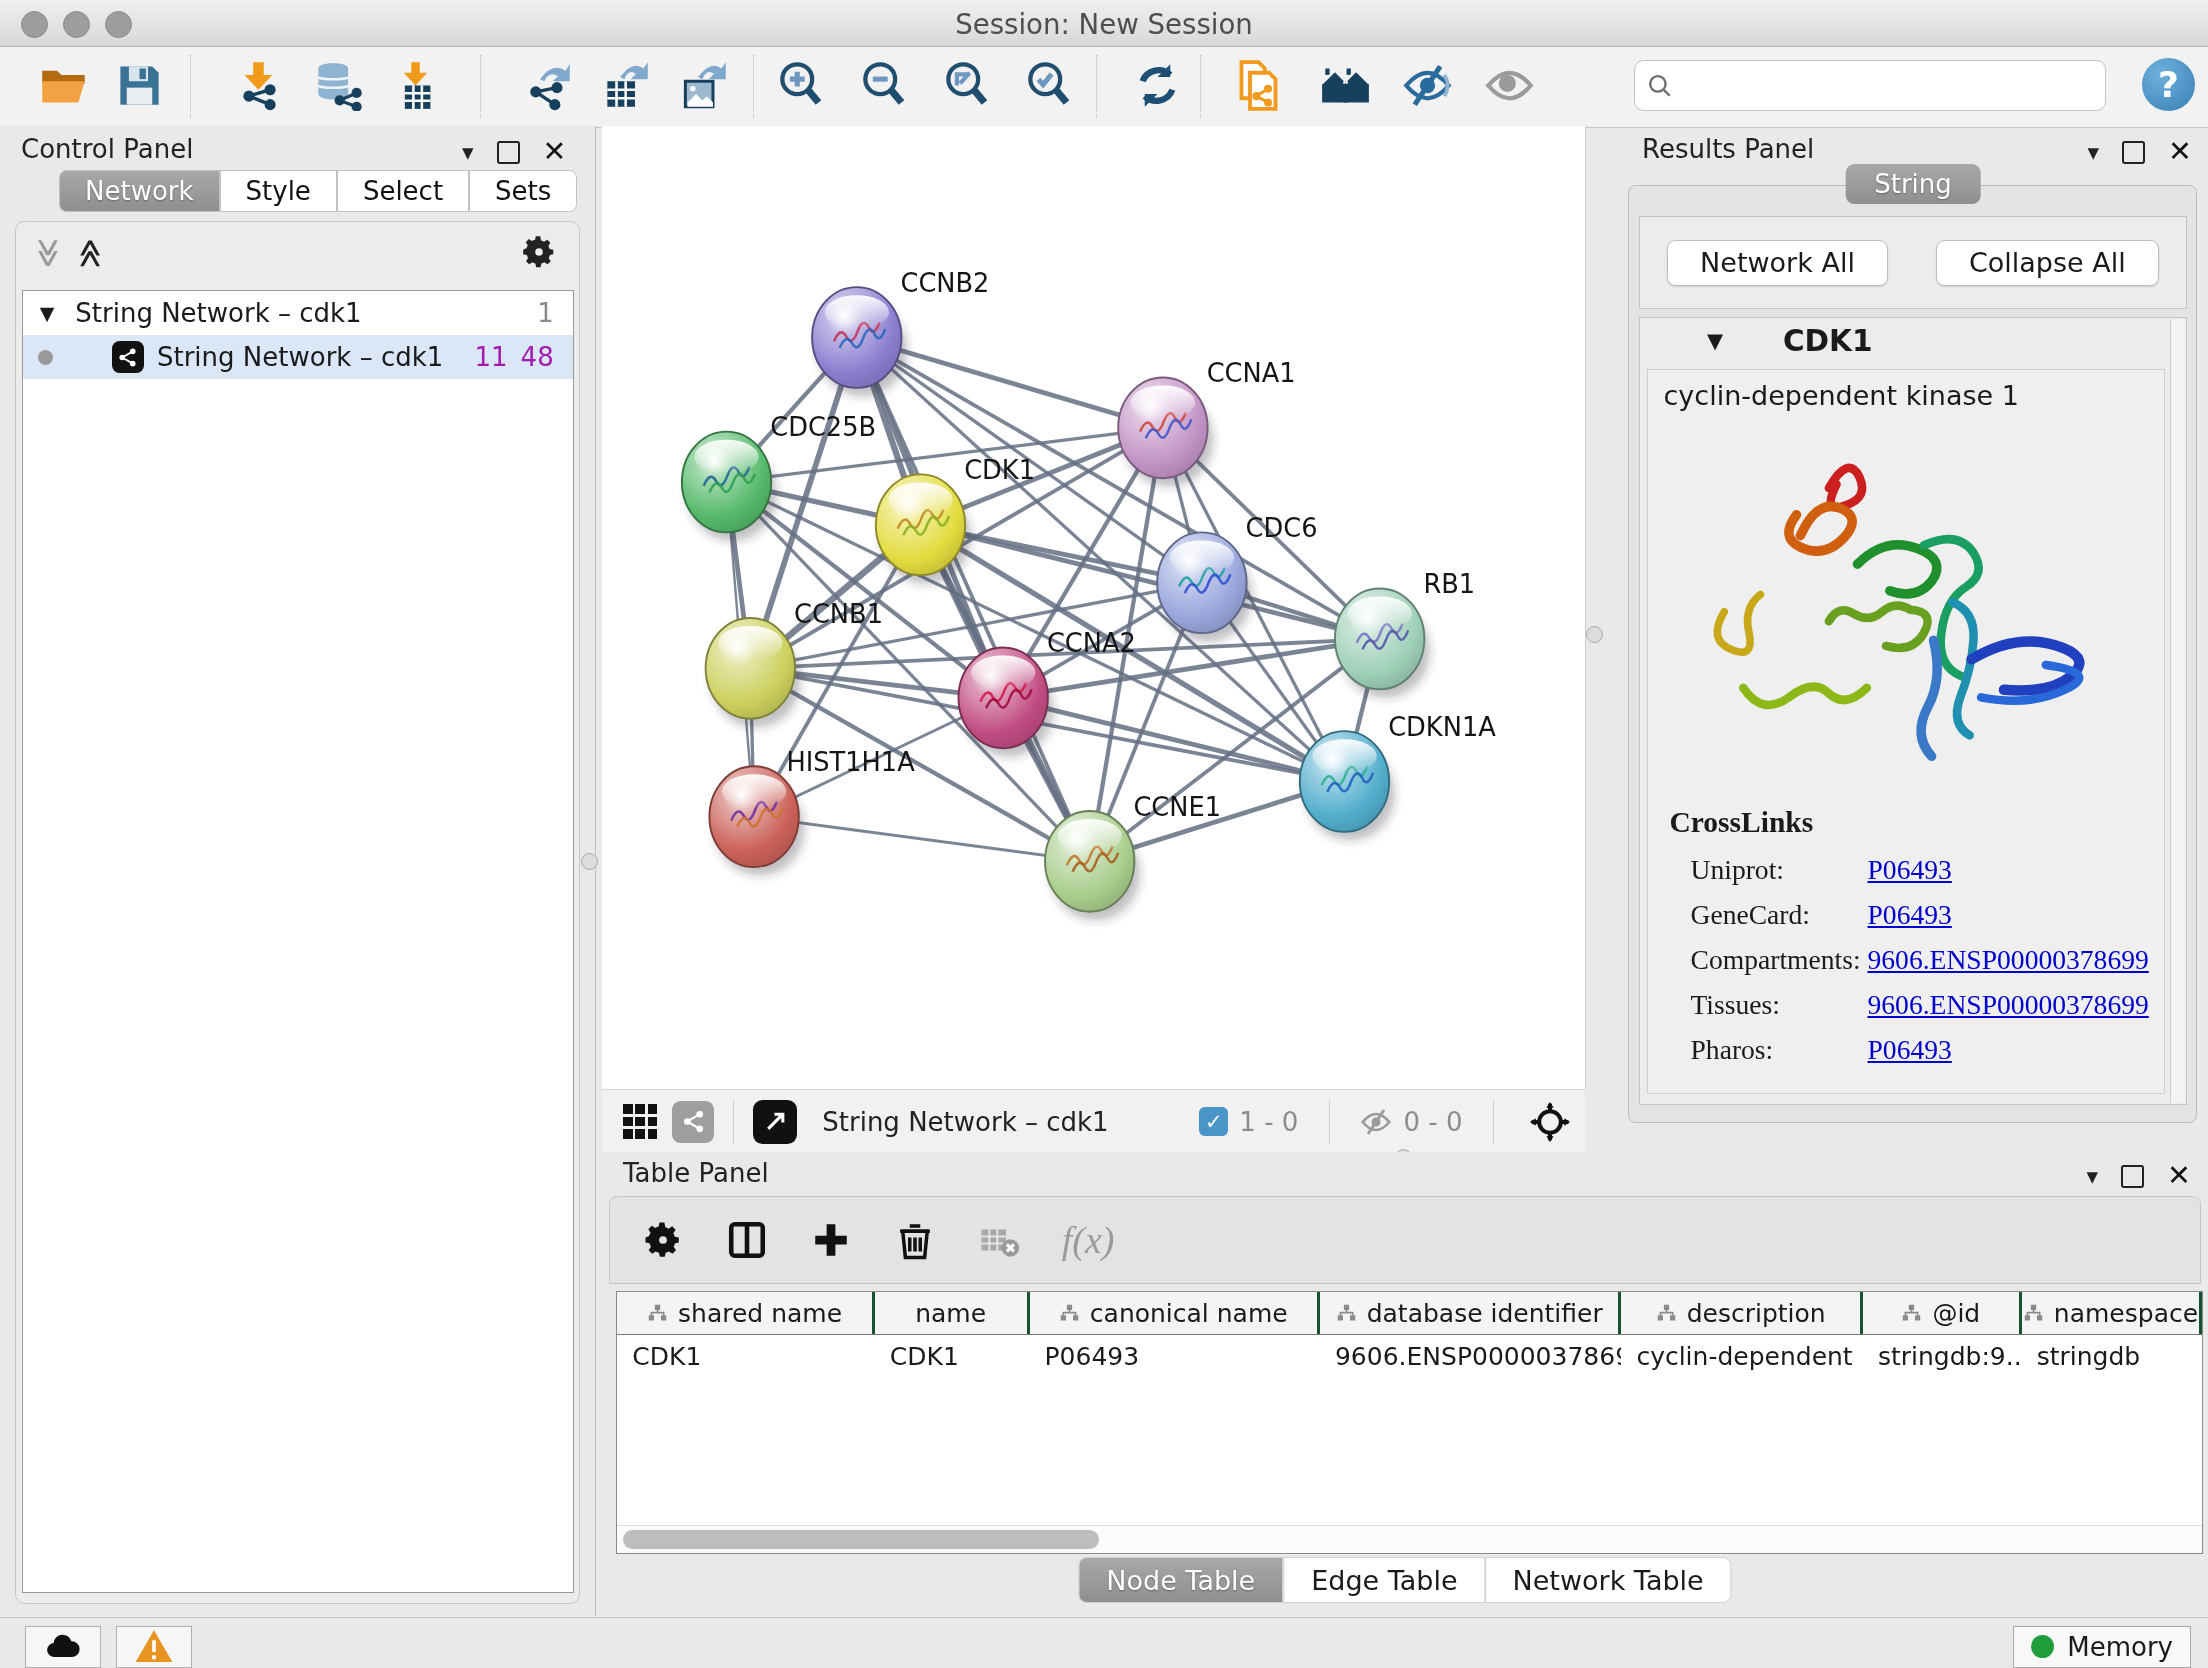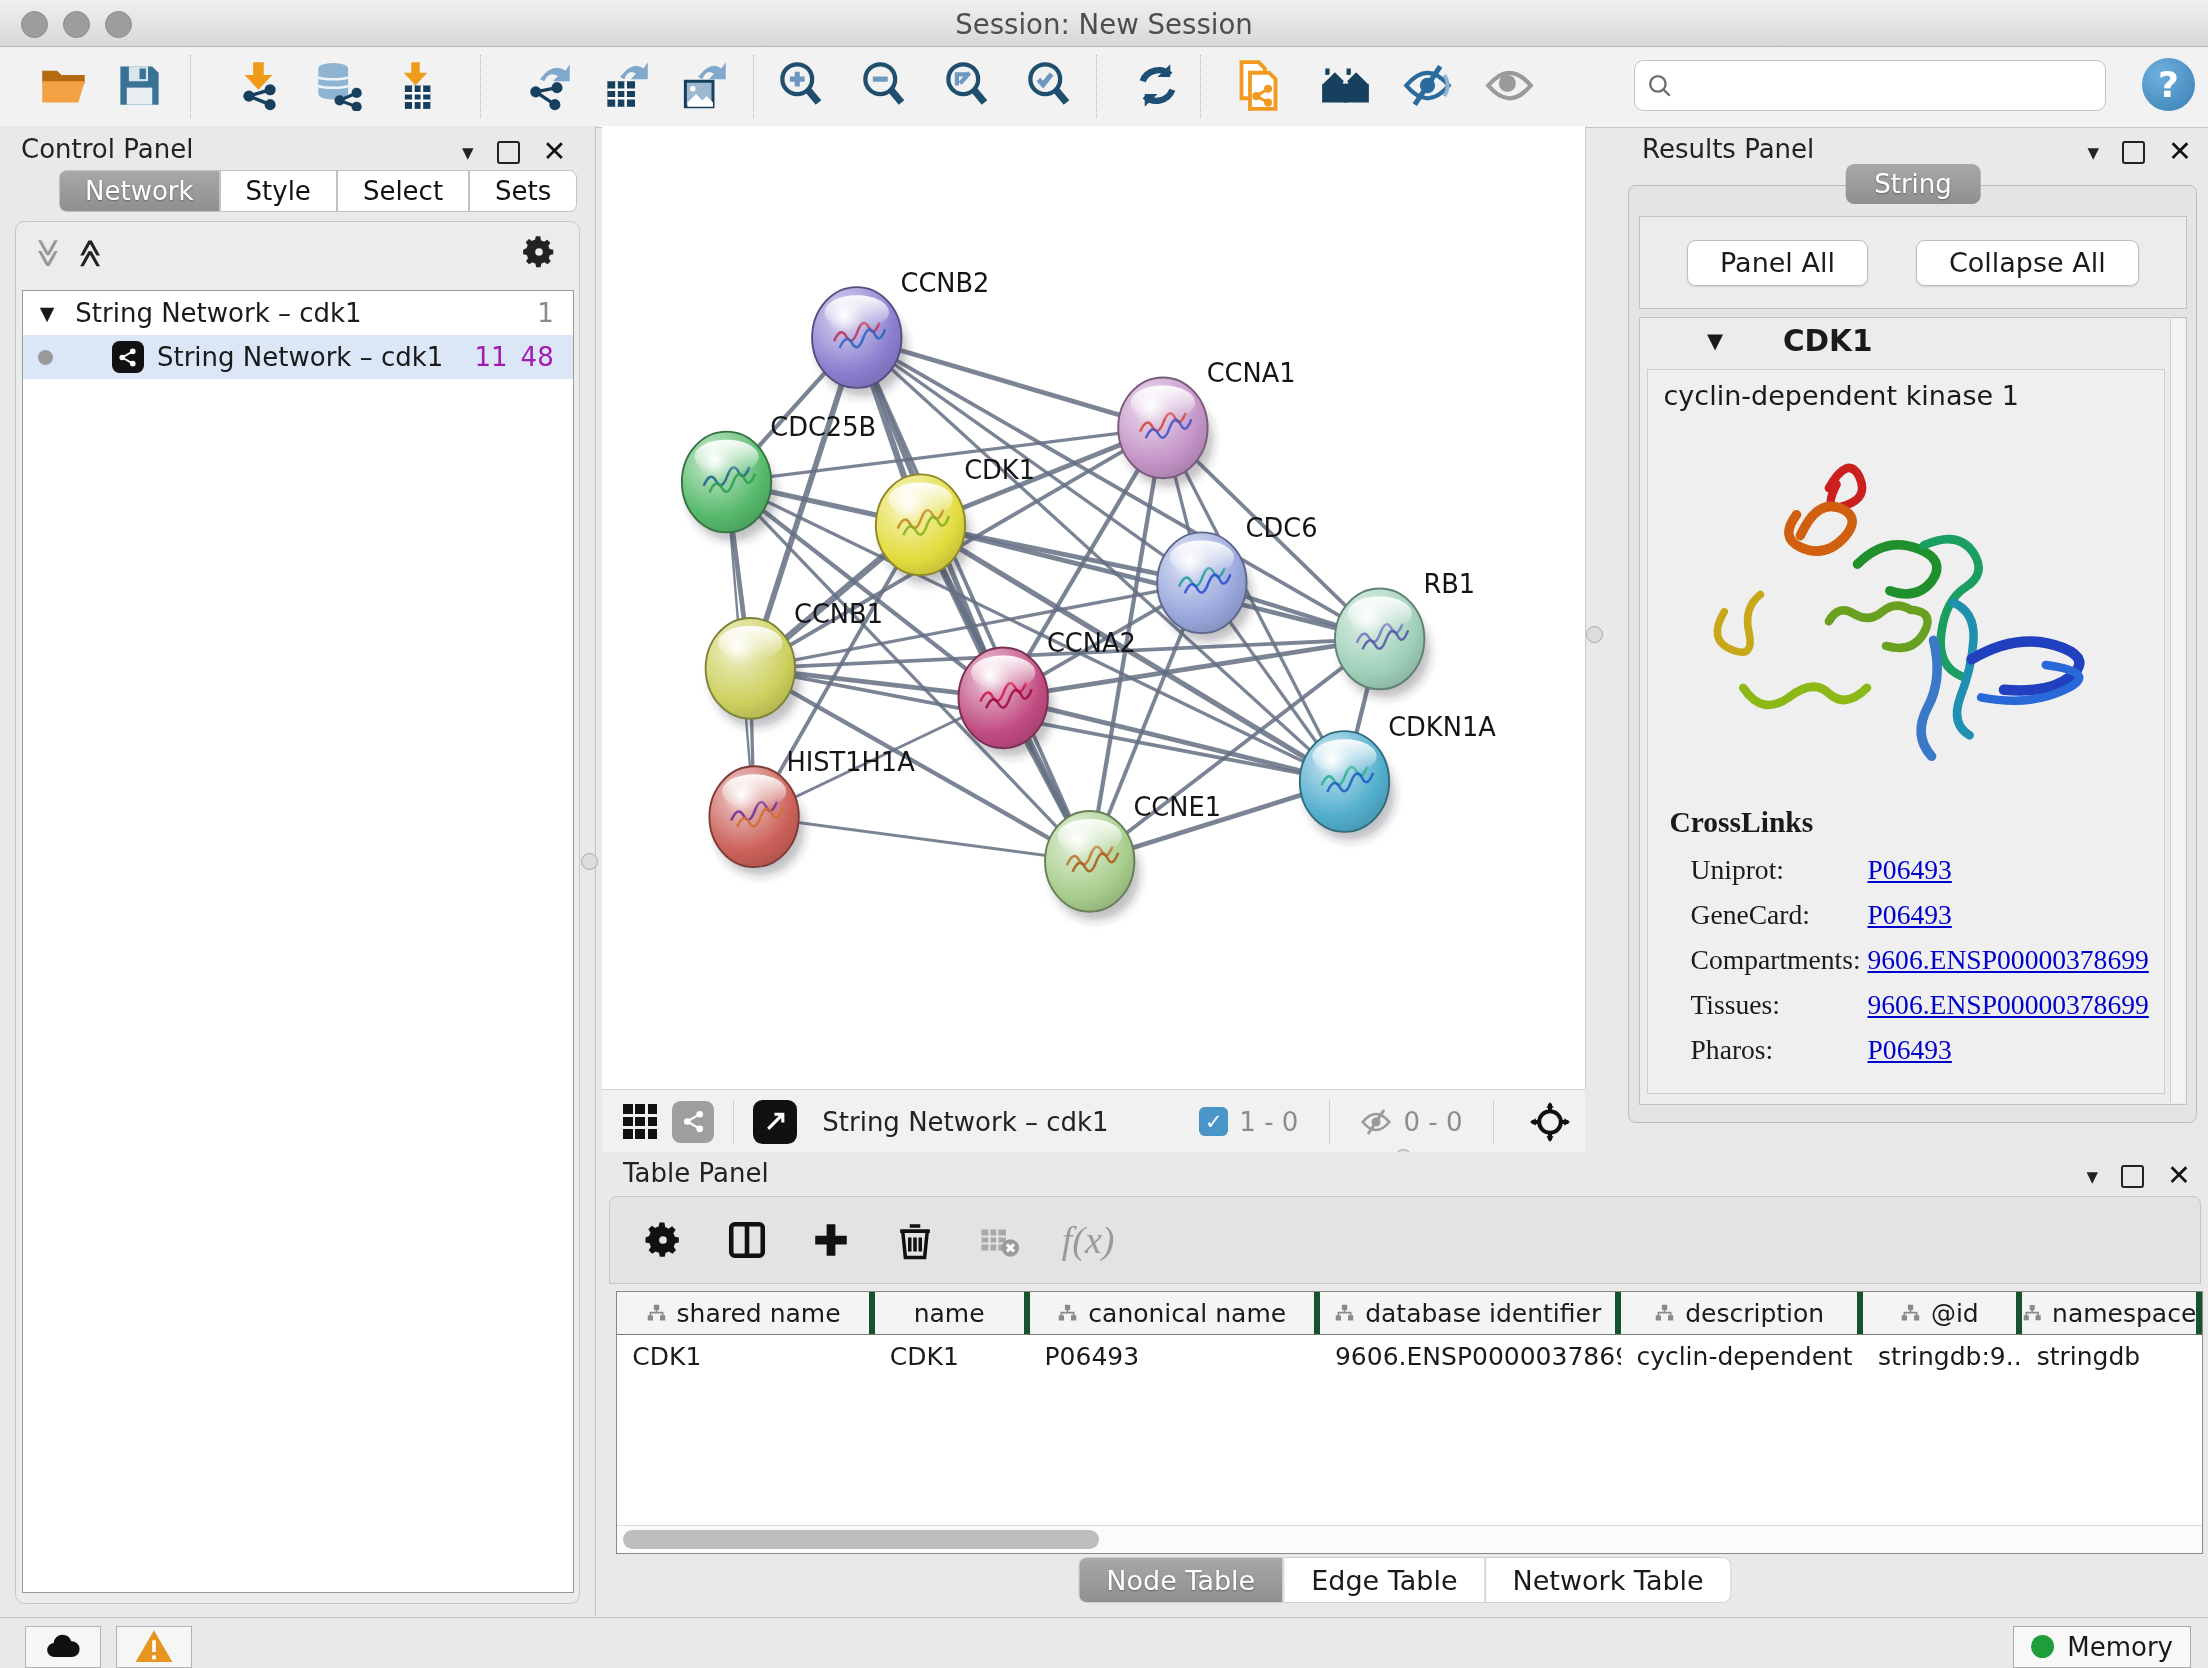--- a/index.html
+++ b/index.html
@@ -128,21 +128,21 @@
   .tp-icons{right:17px;top:7.6px;}
   .tp-toolbar{position:absolute;left:6.7px;top:44px;width:1592px;height:88px;
     background:#e3e3e3;border:1px solid #c6c6c6;border-radius:7.6px 7.6px 0 0;
     display:flex;align-items:center;gap:42px;padding-left:32px;box-sizing:border-box;}
   .fx{font-family:"Liberation Serif","DejaVu Serif",serif;font-style:italic;
     font-size:38px;color:#9a9a9a;}
   .tp-table{position:absolute;left:14.3px;top:139px;width:1585px;height:261px;
     background:#fff;border:1px solid #8a8a8a;overflow:hidden;}
   .thead{display:flex;height:42px;background:#f4f4f4;border-bottom:1.9px solid #777;}
   .th{display:flex;align-items:center;justify-content:center;gap:10px;font-size:25px;
-    border-right:6px solid #14532d;box-sizing:border-box;overflow:hidden;white-space:nowrap;}
+    border-right:3px solid #14532d;box-sizing:border-box;overflow:hidden;white-space:nowrap;}
   .trow{display:flex;height:42px;}
   .td{display:flex;align-items:center;padding-left:15px;font-size:25px;box-sizing:border-box;
     overflow:hidden;white-space:nowrap;}
   .tp-hscroll{position:absolute;left:0;bottom:0;width:100%;height:27px;
     background:#fbfbfb;border-top:1px solid #ddd;}
   .tp-thumb{position:absolute;left:5.7px;top:3.8px;width:476px;height:19px;border-radius:9.5px;
     background:#bdbdbd;}
   .tp-tabs{position:absolute;left:50%;transform:translateX(-50%);top:405px;display:flex;}
   .tp-tab{height:44px;padding:0 27px;background:#fff;border:1px solid #cfcfcf;
     display:flex;align-items:center;font-size:27px;}
@@ -652,21 +652,21 @@
   <div class="results-panel">
     <div class="rp-title phead-title">Results Panel</div>
     <div class="phead-icons rp-icons">
       <span class="ph-float">▾</span>
       <span class="ph-box"></span>
       <span class="ph-x">✕</span>
     </div>
     <div class="rp-tab">String</div>
     <div class="rp-outer">
       <div class="rp-btnbox">
-        <div class="rp-btn">Panel All</div>
+        <div class="rp-btn">Network All</div>
         <div class="rp-btn">Collapse All</div>
       </div>
       <div class="rp-section">
         <div class="rp-sec-head">
           <span class="rp-sec-arrow">▼</span>
           <span class="rp-gene">CDK1</span>
         </div>
         <div class="rp-inner">
           <div class="rp-desc">cyclin-dependent kinase 1</div>
           <svg class="rp-structure" width="438" height="371" viewBox="0 0 460 390">

